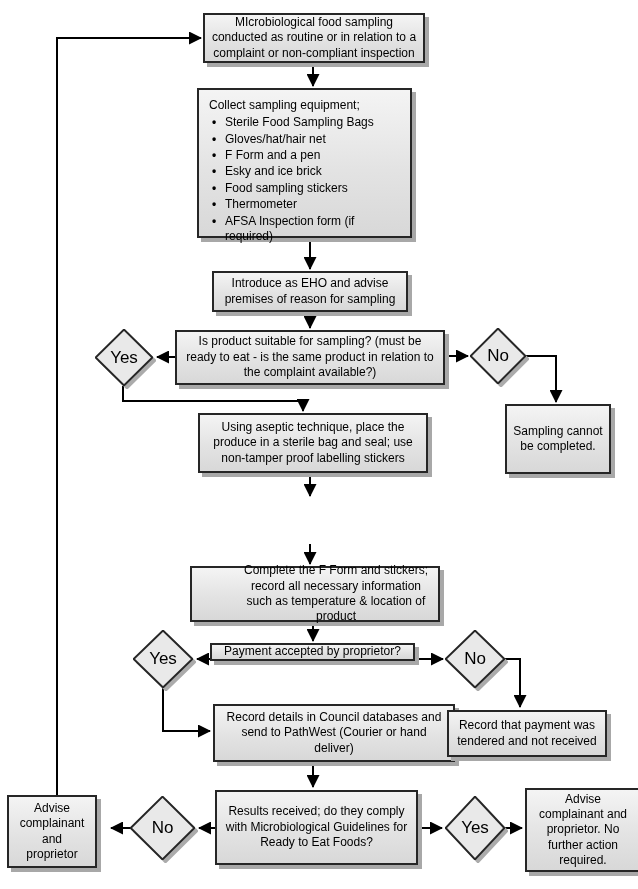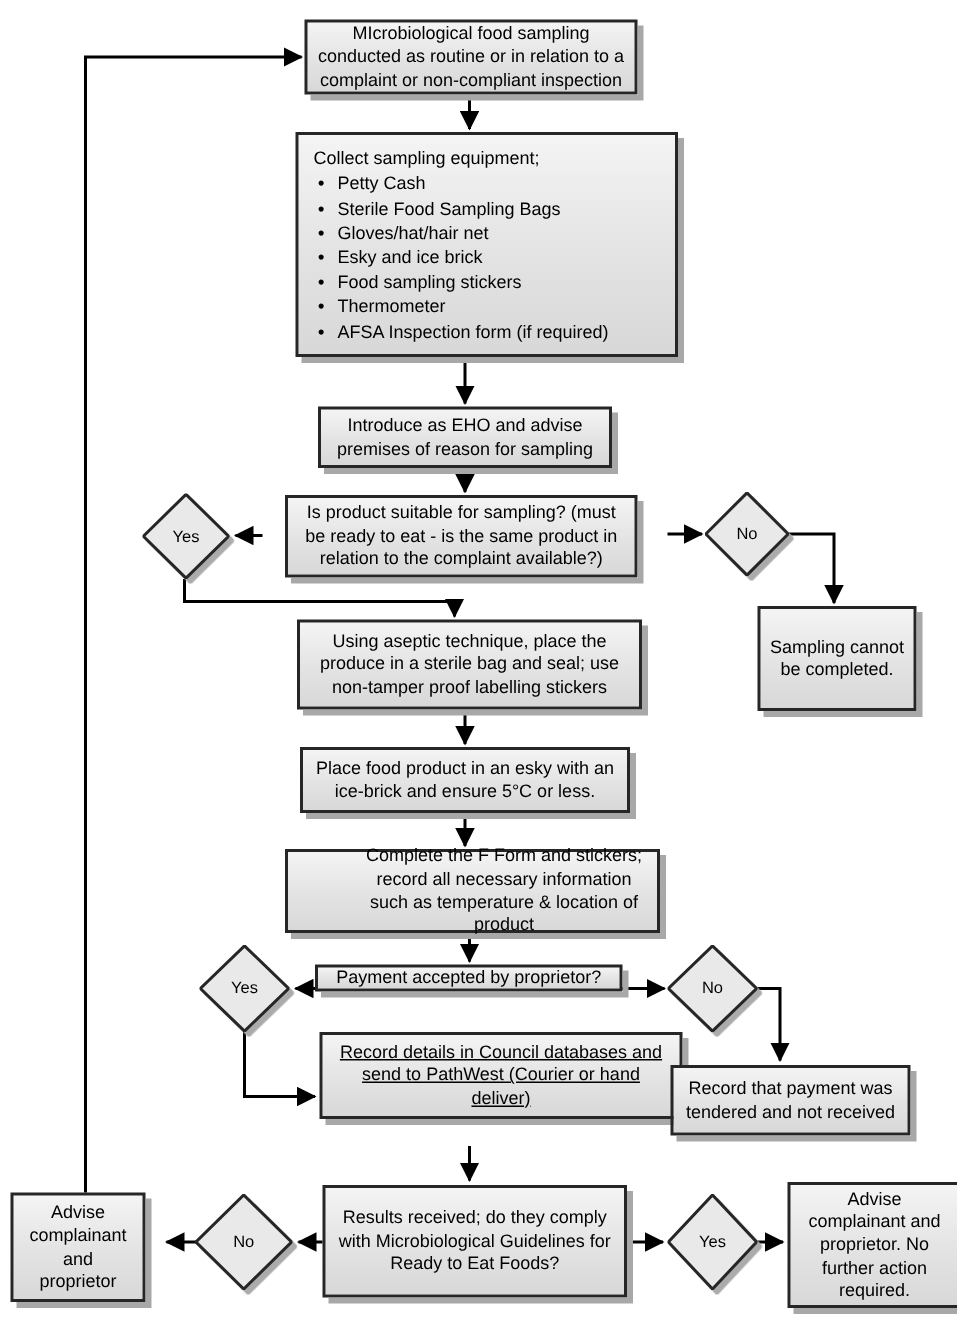--- a/index.html
+++ b/index.html
@@ -19,21 +19,21 @@
   .node.list{align-items:flex-start;justify-content:flex-start;text-align:left;padding:8px 8px 4px 10px;}
   .list-inner{width:100%;}
   .list-inner ul{margin:2px 0 0 0;padding:0;list-style:none;}
   .list-inner li{padding-left:16px;position:relative;margin-bottom:1px;}
   .list-inner li::before{content:"\2022";position:absolute;left:3px;top:0;font-weight:bold;}
   .diamond{position:absolute;z-index:2;}
   .diamond svg{position:absolute;left:0;top:0;width:100%;height:100%;
     filter:drop-shadow(3px 3px 0 #ababab);}
   .diamond .dlabel{
     position:absolute;inset:0;display:flex;align-items:center;justify-content:center;
-    font-size:11px;z-index:3;
+    font-size:17px;z-index:3;
   }
 </style>
 </head>
 <body>
 
 <div class="stage">
 
   <svg class="wires" viewBox="0 0 638 889" xmlns="http://www.w3.org/2000/svg">
     <defs>
       <marker id="ah" markerUnits="userSpaceOnUse" markerWidth="13" markerHeight="13" refX="12" refY="6.5" orient="auto">
@@ -62,40 +62,40 @@
       <polyline points="131,828 111,828" marker-end="url(#ah)"></polyline>
       <polyline points="418,828 442,828" marker-end="url(#ah)"></polyline>
       <polyline points="504,828 522,828" marker-end="url(#ah)"></polyline>
     </g>
   </svg>
 
   <div class="node" style="left:203px;top:13px;width:222px;height:50px;">
     <span>MIcrobiological food sampling conducted as routine or in relation to a complaint or non-compliant inspection</span>
   </div>
 
-  <div class="node list" style="left:197px;top:88px;width:255px;height:150px;">
+  <div class="node list" style="left:197px;top:88px;width:215px;height:150px;">
     <div class="list-inner">
       <div>Collect sampling equipment;</div>
       <ul>
-        <li>Petty Cash</li>
         <li>Sterile Food Sampling Bags</li>
         <li>Gloves/hat/hair net</li>
+        <li>F Form and a pen</li>
         <li>Esky and ice brick</li>
         <li>Food sampling stickers</li>
         <li>Thermometer</li>
         <li>AFSA Inspection form (if required)</li>
       </ul>
     </div>
   </div>
 
   <div class="node" style="left:212px;top:271px;width:196px;height:41px;">
     <span>Introduce as EHO and advise premises of reason for sampling</span>
   </div>
 
-  <div class="node" style="left:175px;top:330px;width:235px;height:55px;margin-left:15px;">
+  <div class="node" style="left:175px;top:330px;width:270px;height:55px;">
     <span>Is product suitable for sampling? (must be ready to eat - is the same product in relation to the complaint available?)</span>
   </div>
 
   <div class="diamond" style="left:95px;top:329px;width:58px;height:57px;">
     <svg viewBox="0 0 100 100" preserveAspectRatio="none">
       <polygon points="50,1 99,50 50,99 1,50" fill="#e9e9e9" stroke="#262626" stroke-width="2" vector-effect="non-scaling-stroke"></polygon>
     </svg>
     <span class="dlabel">Yes</span>
   </div>
 
@@ -107,23 +107,20 @@
   </div>
 
   <div class="node" style="left:505px;top:404px;width:106px;height:70px;">
     <span>Sampling cannot be completed.</span>
   </div>
 
   <div class="node" style="left:198px;top:413px;width:230px;height:60px;">
     <span>Using aseptic technique, place the produce in a sterile bag and seal; use non-tamper proof labelling stickers</span>
   </div>
 
-  <div class="node" style="left:200px;top:498px;width:220px;height:44px;">
-    <span>Place food product in an esky with an ice-brick and ensure 5°C or less.</span>
-  </div>
 
   <div class="node" style="left:190px;top:566px;width:250px;height:56px;padding-left:48px;">
     <span>Complete the F Form and stickers; record all necessary information such as temperature &amp; location of product</span>
   </div>
 
   <div class="node" style="left:210px;top:643px;width:205px;height:18px;">
     <span>Payment accepted by proprietor?</span>
   </div>
 
   <div class="diamond" style="left:133px;top:630px;width:60px;height:58px;">
@@ -133,21 +130,21 @@
     <span class="dlabel">Yes</span>
   </div>
 
   <div class="diamond" style="left:445px;top:630px;width:60px;height:58px;">
     <svg viewBox="0 0 100 100" preserveAspectRatio="none">
       <polygon points="50,1 99,50 50,99 1,50" fill="#e9e9e9" stroke="#262626" stroke-width="2" vector-effect="non-scaling-stroke"></polygon>
     </svg>
     <span class="dlabel">No</span>
   </div>
 
-  <div class="node" style="left:213px;top:688px;width:242px;height:58px;text-decoration:underline;">
+  <div class="node" style="left:213px;top:704px;width:242px;height:58px;">
     <span>Record details in Council databases and send to PathWest (Courier or hand deliver)</span>
   </div>
 
   <div class="node" style="left:447px;top:710px;width:160px;height:47px;">
     <span>Record that payment was tendered and not received</span>
   </div>
 
   <div class="node" style="left:215px;top:790px;width:203px;height:75px;">
     <span>Results received; do they comply with Microbiological Guidelines for Ready to Eat Foods?</span>
   </div>

